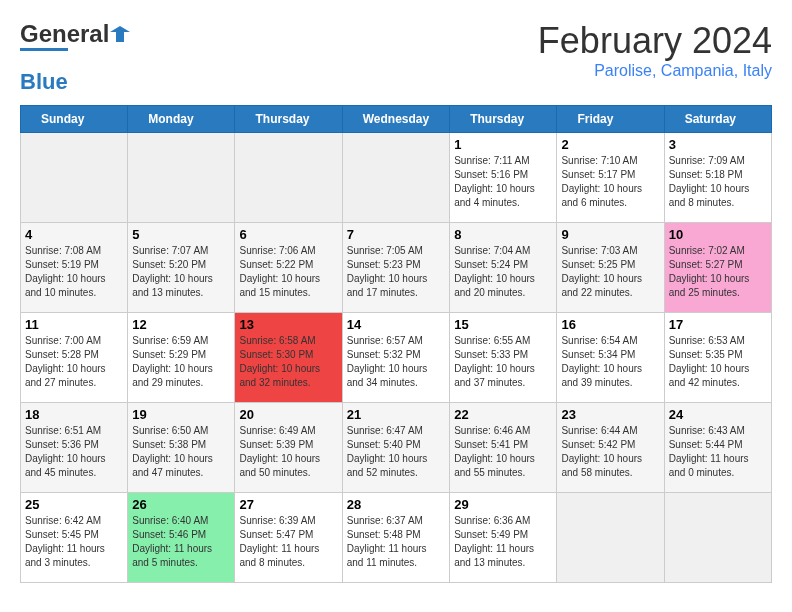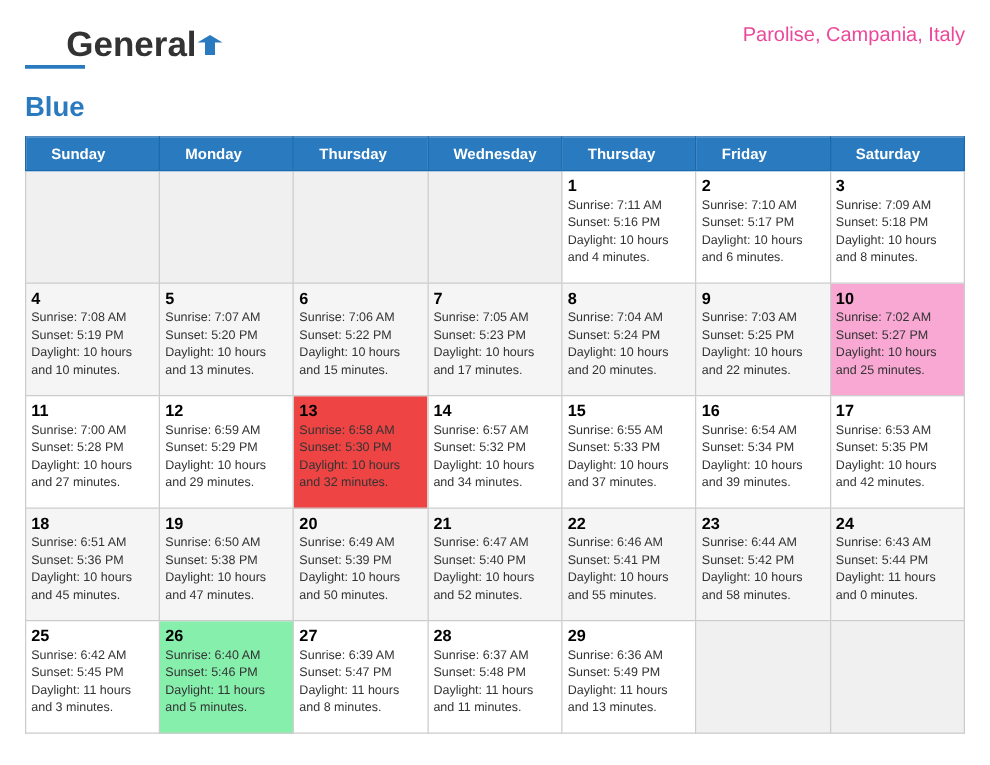--- a/index.html
+++ b/index.html
@@ -24,21 +24,21 @@
     .title-area {
       text-align: right;
     }
     .month-title {
       font-size: 36px;
       color: #333;
       font-weight: normal;
     }
     .location-title {
       font-size: 16px;
-      color: #ec4899;
+      color: #3b82f6;
     }
     table {
       width: 100%;
       border-collapse: collapse;
       font-size: 11px;
     }
     thead tr th {
       background: #2a7abf;
       color: #fff;
       padding: 6px 20px;
@@ -76,30 +76,31 @@
     tbody tr td.empty {
       background: #f0f0f0;
     }
   </style>
 </head>
 <body>
 
 <div class="header-area">
   <div class="logo">
     <div style="display:flex; align-items:center;">
-      <span style="font-size:28px; font-weight:bold; color:#333;margin-left:33px;">General</span>
+      <span style="font-size:24px; font-weight:bold; color:#333;">General</span>
       <svg width="20" height="20" viewBox="0 0 20 20" style="margin: 0 1px;">
         <polygon points="10,2 20,8 14,8 14,18 6,18 6,8 0,8" fill="#2a7abf"></polygon>
       </svg>
     </div>
     <div>
       <span style="font-size:22px; font-weight:bold; color:#2a7abf; border-top: 3px solid #2a7abf; display:block; padding-top:18px;">Blue</span>
     </div>
   </div>
   <div class="title-area">
+    <div class="month-title">February 2024</div>
     <div class="location-title">Parolise, Campania, Italy</div>
   </div>
 </div>
 
 <table>
   <thead>
     <tr>
       <th>Sunday</th>
       <th>Monday</th>
       <th>Thursday</th>

